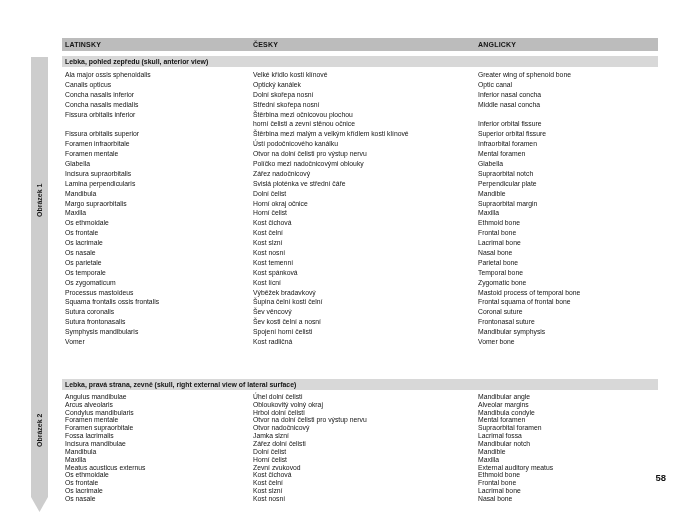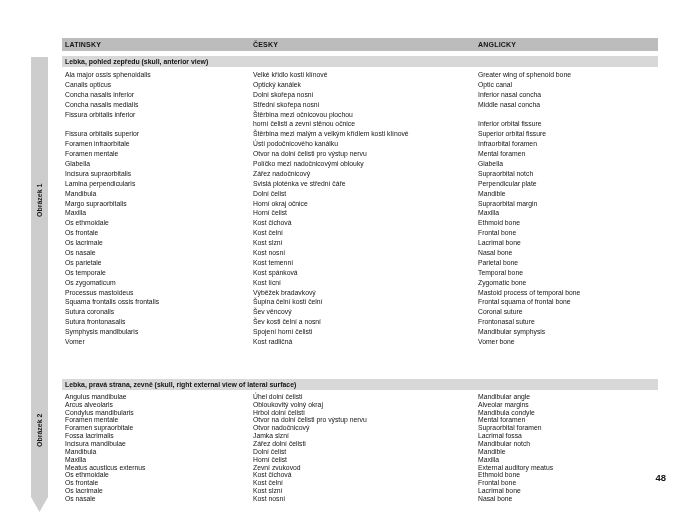--- a/index.html
+++ b/index.html
@@ -318,13 +318,13 @@
           <div class="row">
             <div class="cell">Os nasale</div>
             <div class="cell">Kost nosní</div>
             <div class="cell">Nasal bone</div>
           </div>
         </div>
       </div>
     </div>
 </div>
 
-<div class="page-number">48</div>
+<div class="page-number">58</div>
 
 </body></html>

